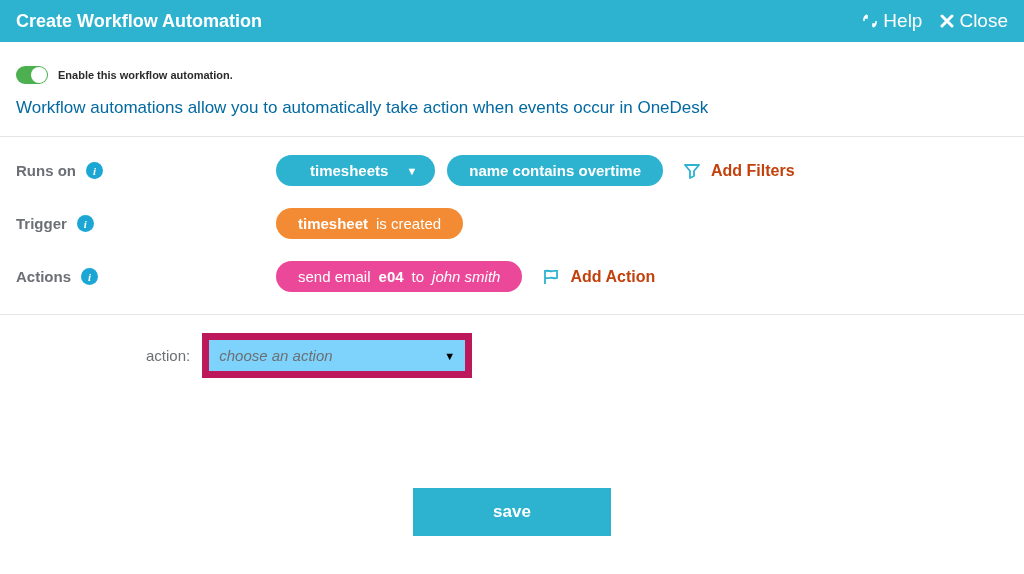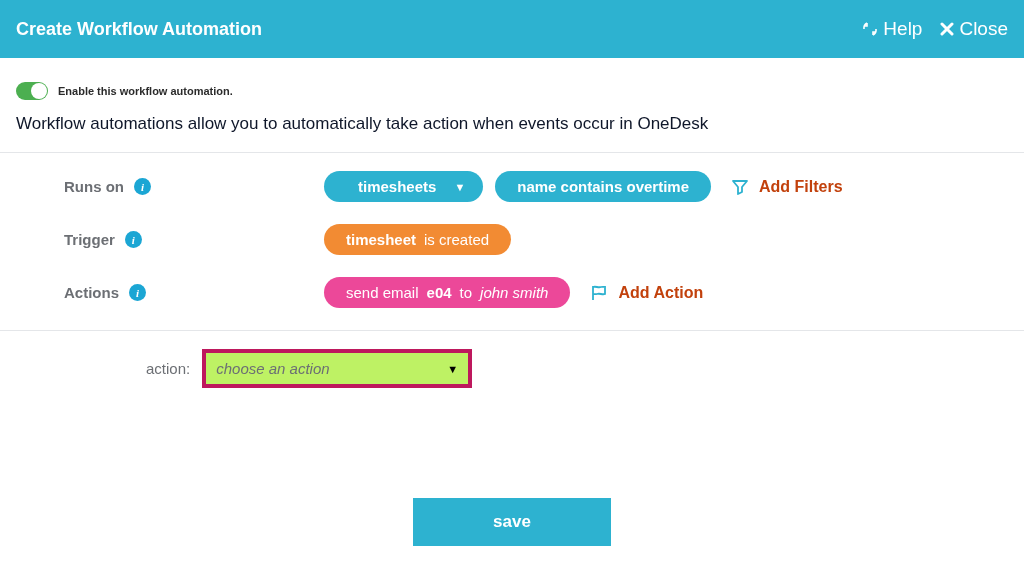--- a/index.html
+++ b/index.html
@@ -6,21 +6,21 @@
     body {
       font-family: -apple-system, "Segoe UI", Arial, sans-serif;
       background: #fff;
       width: 1024px;
       height: 574px;
       overflow: hidden;
     }
     .header {
       background: #2db2d0;
       color: #fff;
-      padding: 18px 16px;
+      padding: 10px 16px;
       display: flex;
       align-items: center;
       justify-content: space-between;
     }
     .header-title {
       font-size: 18px;
       font-weight: 600;
     }
     .header-actions {
       display: flex;
@@ -61,21 +61,21 @@
       height: 16px;
       background: #fff;
       border-radius: 50%;
     }
     .enable-label {
       font-size: 11px;
       font-weight: 700;
       color: #2b2b2b;
     }
     .description {
-      color: #0f172a;
+      color: #0369a1;
       font-size: 17px;
       margin-bottom: 18px;
       font-weight: 500;
     }
     .hr {
       border: none;
       border-top: 1px solid #e4e6e9;
       margin: 0 -16px 18px -16px;
     }
     .hr2 {
@@ -90,21 +90,20 @@
     }
     .row-label {
       width: 260px;
       display: flex;
       align-items: center;
       gap: 10px;
       color: #6c6f74;
       font-size: 15px;
       font-weight: 600;
       flex-shrink: 0;
-      margin-left: 48px;
     }
     .info-icon {
       width: 17px;
       height: 17px;
       background: #1ba6d4;
       color: #fff;
       border-radius: 50%;
       display: inline-flex;
       align-items: center;
       justify-content: center;
@@ -154,27 +153,27 @@
       align-items: center;
       gap: 12px;
       margin-left: 130px;
     }
     .action-label {
       color: #6c6f74;
       font-size: 15px;
     }
     .select-box {
       width: 270px;
-      border: 4px solid #be185d;
+      border: 7px solid #be185d;
       padding: 7px 10px;
       display: flex;
       align-items: center;
       justify-content: space-between;
       cursor: pointer;
-      background: #bef264;
+      background: #7dd3fc;
     }
     .select-placeholder {
       color: #6c6f74;
       font-style: italic;
       font-size: 15px;
     }
     .select-caret {
       font-size: 11px;
       color: #000;
     }

